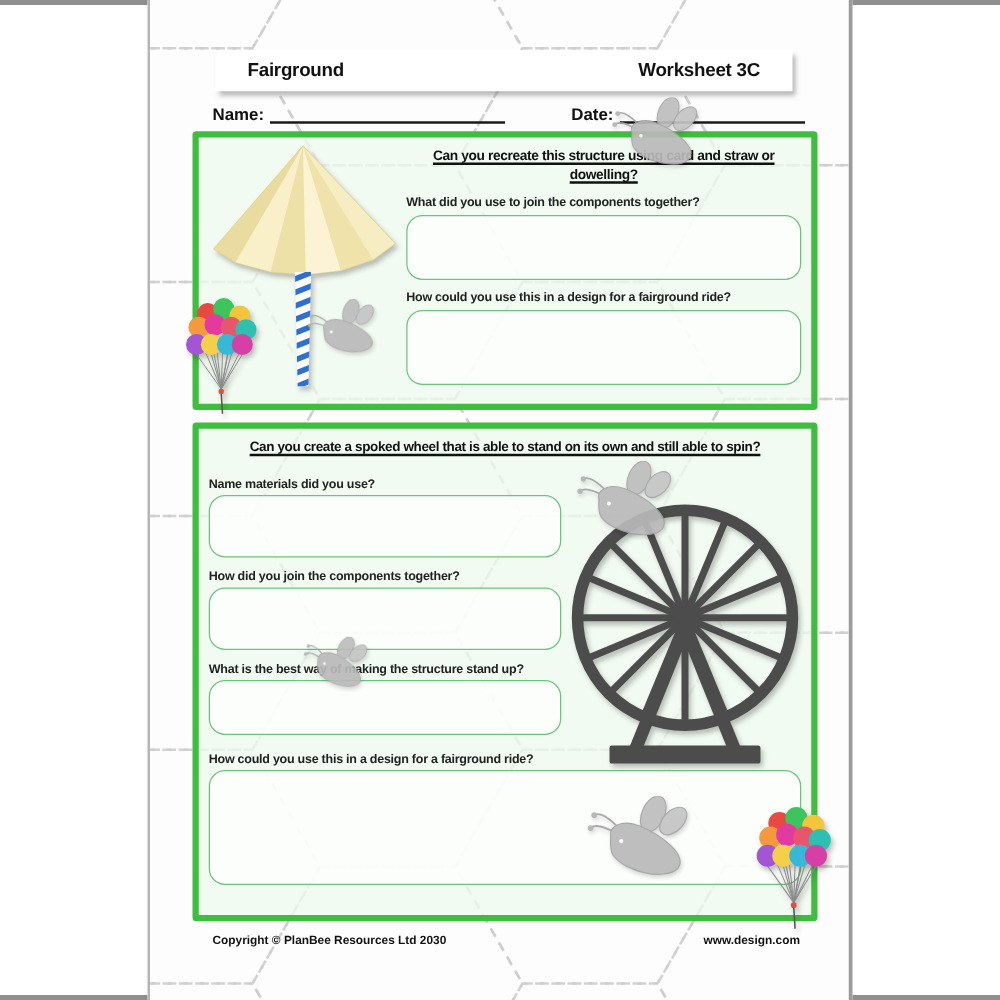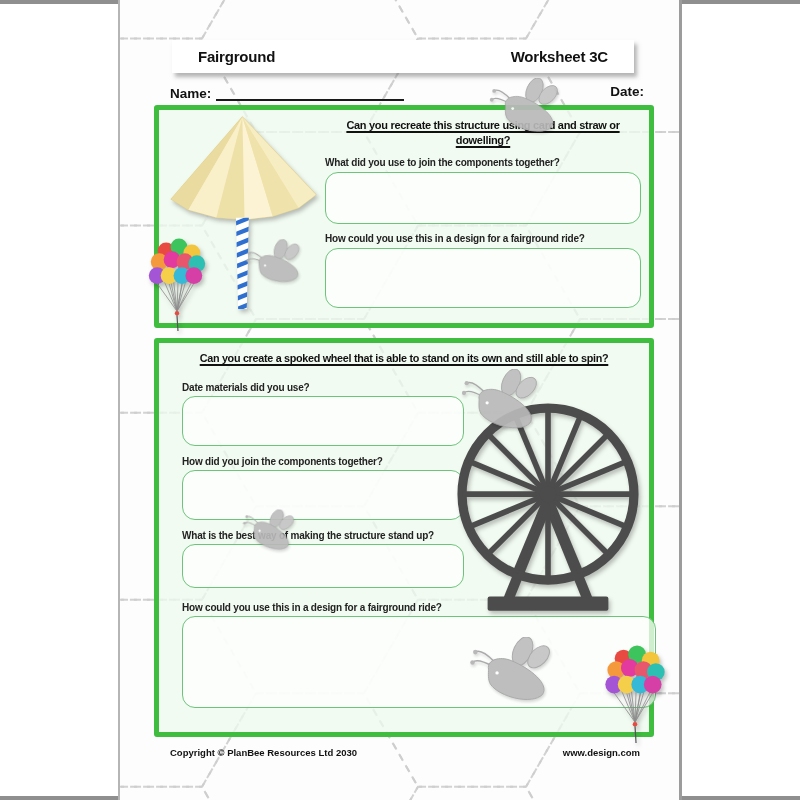--- a/index.html
+++ b/index.html
@@ -13,38 +13,38 @@
   #hexpat{position:absolute;left:0;top:0;width:100%;height:100%;pointer-events:none;}
   #hexpat polygon{fill:none;stroke:#cdcdcd;stroke-width:2;stroke-dasharray:7 6;opacity:.9;}
 
   .header-bar{position:absolute;left:52px;top:40px;width:462px;height:33px;background:#fff;
         box-shadow:3px 4px 4px rgba(110,110,110,.5);display:flex;align-items:center;
         justify-content:space-between;padding:0 26px;z-index:3;}
   .header-bar span{font-weight:bold;font-size:15px;letter-spacing:-.2px;}
 
   .namedate{position:absolute;left:50px;top:84px;width:474px;display:flex;z-index:3;}
   .nd-group{display:flex;align-items:flex-end;font-weight:bold;font-size:13.5px;}
-  .nd-name{width:234px;text-align:center;} .nd-date{width:187px;margin-left:auto;flex-direction:column;}
+  .nd-name{width:234px;text-align:center;} .nd-date{width:187px;margin-left:auto;}
   .uline{flex:1;border-bottom:2px solid #1a1a1a;height:14px;margin-left:5px;}
 
   .section{position:absolute;left:34px;width:500px;border:5px solid var(--section-border,#3fbd3f);
         background:rgba(238,250,238,.78);border-radius:3px;z-index:2;}
   .sec1{top:105px;height:223px;}
   .sec2{top:338px;height:399px;}
   .sec-title{font-weight:bold;font-size:11px;letter-spacing:-.3px;text-align:center;
         text-decoration:underline;text-decoration-thickness:2px;text-underline-offset:2px;line-height:1.35;}
   .q{font-weight:bold;font-size:10px;letter-spacing:-.2px;color:#222;}
   .abox{background:rgba(255,255,255,.75);border:1.5px solid var(--box-border,#6cc47a);border-radius:13px;}
 
   .s1-col{position:absolute;left:166px;top:8px;width:316px;}
   .s1-col .q{margin-top:9px;}
   .s1-box1{height:52px;margin-top:4px;}
   .s1-box2{height:60px;margin-top:4px;}
 
-  .s2-inner{position:absolute;left:0;top:0;width:100%;height:100%;padding:8px 23px;}
+  .s2-inner{position:absolute;left:0;top:0;width:100%;height:100%;padding:8px 8px;}
   .sec2 .sec-title{font-size:10.8px;white-space:nowrap;}
   .s2-q1{margin-top:16px;}
   .s2-box{width:282px;height:50px;margin-top:3px;}
   .s2-box3{height:44px;}
   .s2-q{margin-top:10px;}
   .s2-q4{margin-top:14px;}
   .s2-box4{width:474px;height:92px;margin-top:3px;}
 
   .art{position:absolute;filter:drop-shadow(2px 3px 2px rgba(0,0,0,.25));}
   .bee{position:absolute;opacity:.92;filter:drop-shadow(1px 2px 1.5px rgba(0,0,0,.18));z-index:4;}
@@ -219,21 +219,21 @@
         <div class="q">What did you use to join the components together?</div>
         <div class="abox s1-box1"></div>
         <div class="q">How could you use this in a design for a fairground ride?</div>
         <div class="abox s1-box2"></div>
       </div>
     </div>
 
     <div class="section sec2">
       <div class="s2-inner">
         <div class="sec-title">Can you create a spoked wheel that is able to stand on its own and still able to spin?</div>
-        <div class="q s2-q1">Date materials did you use?</div>
+        <div class="q s2-q1">Name materials did you use?</div>
         <div class="abox s2-box"></div>
         <div class="q s2-q">How did you join the components together?</div>
         <div class="abox s2-box"></div>
         <div class="q s2-q">What is the best way of making the structure stand up?</div>
         <div class="abox s2-box s2-box3"></div>
         <div class="q s2-q4">How could you use this in a design for a fairground ride?</div>
         <div class="abox s2-box4"></div>
       </div>
 
       <svg class="art wheel" viewBox="0 0 190 215">

